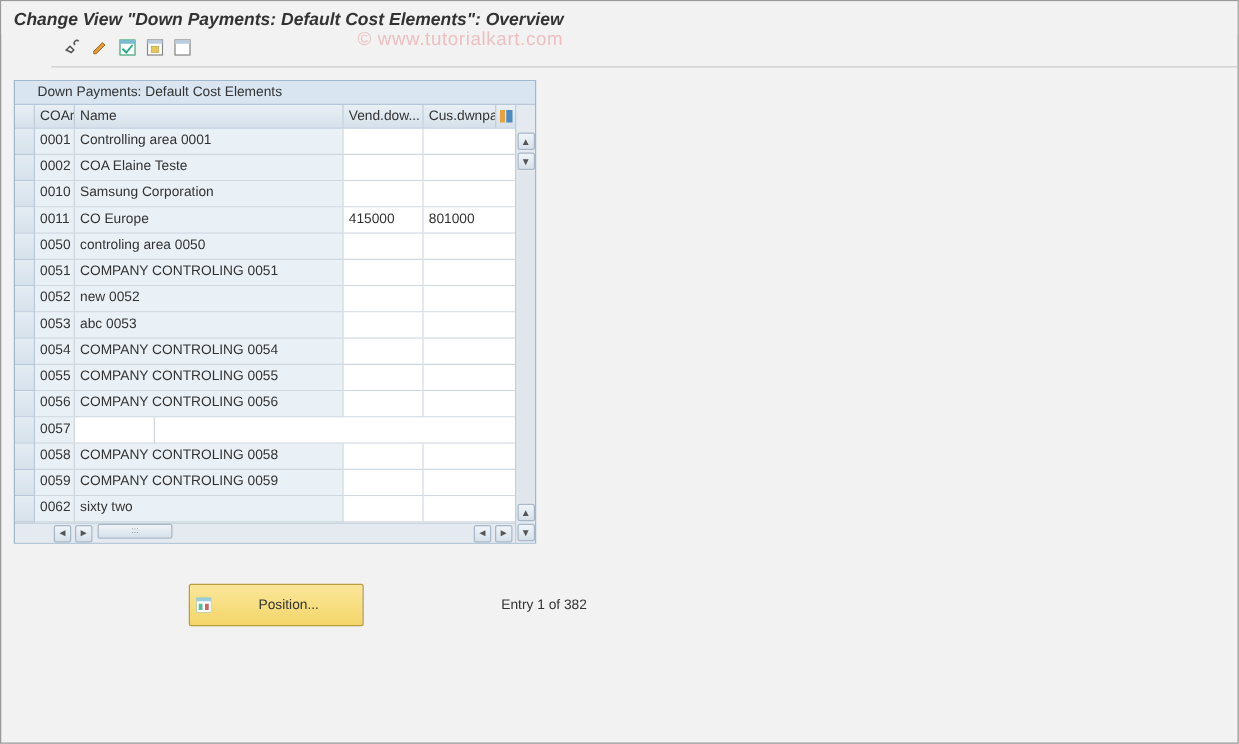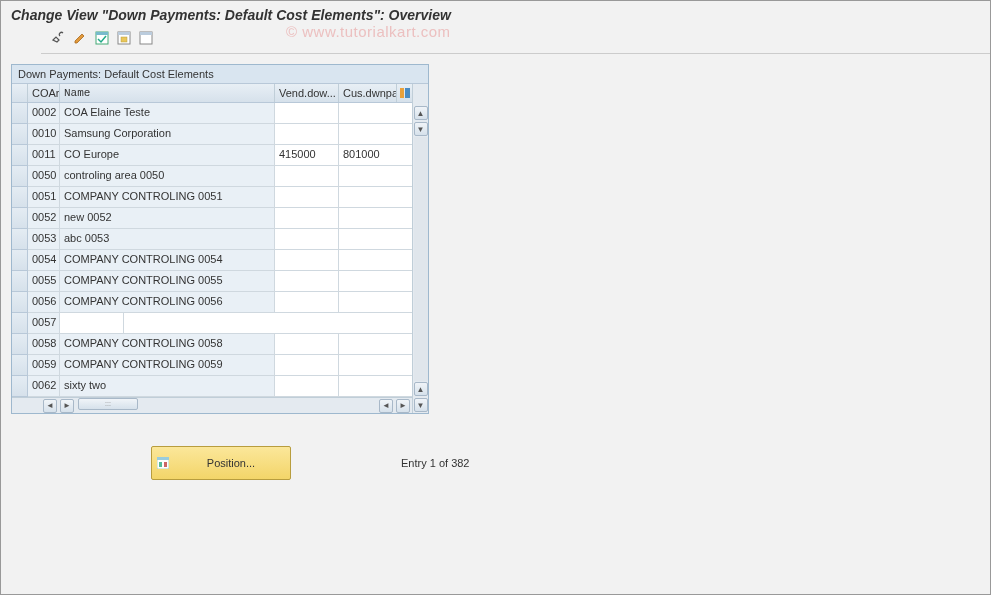--- a/index.html
+++ b/index.html
@@ -56,21 +56,21 @@
       padding: 10px;
     }
     .table-panel {
       width: 418px;
       border: 1px solid #9EB8CE;
       background: #fff;
     }
     .table-title {
       background: #D9E5F0;
       border-bottom: 1px solid #B8C8D8;
-      padding: 3px 6px;
+      padding: 3px 18px;
       font-size: 11px;
       color: #333;
     }
     .table-wrapper {
       display: flex;
     }
     .table-main {
       flex: 1;
     }
     .table-header-row {
@@ -82,21 +82,21 @@
       padding: 3px 4px;
       font-size: 11px;
       border-right: 1px solid #C0CED8;
       background: linear-gradient(#E8EFF5, #D6E1EB);
       color: #333;
       overflow: hidden;
       white-space: nowrap;
     }
     .th-sel { width: 16px; border-right: 1px solid #C0CED8; background: linear-gradient(#E8EFF5, #D6E1EB);}
     .th-coar { width: 32px; }
-    .th-name { width: 215px; font-family: Liberation Mono, monospace; }
+    .th-name { width: 215px; }
     .th-vend { width: 64px; }
     .th-cus  { width: 56px; flex:1; border-right:none; }
     .config-btn {
       width: 16px;
       background: linear-gradient(#E8EFF5, #D6E1EB);
       border-left: 1px solid #C0CED8;
       display:flex;
       align-items:center;
       justify-content:center;
     }
@@ -281,20 +281,27 @@
           <div class="config-btn">
             <svg width="12" height="12" viewBox="0 0 12 12">
                 <rect x="1" y="1" width="4" height="10" fill="#E9A13B"></rect>
                 <rect x="6" y="1" width="5" height="10" fill="#4A8BC2"></rect>
               </svg>
           </div>
         </div>
         <div class="table-body" id="table-body">
             <div class="tr">
               <div class="td td-sel"></div>
+              <div class="td td-coar">0001</div>
+              <div class="td td-name">Controlling area 0001</div>
+              <div class="td td-vend"></div>
+              <div class="td td-cus"></div>
+            </div>
+            <div class="tr">
+              <div class="td td-sel"></div>
               <div class="td td-coar">0002</div>
               <div class="td td-name">COA Elaine Teste</div>
               <div class="td td-vend"></div>
               <div class="td td-cus"></div>
             </div>
             <div class="tr">
               <div class="td td-sel"></div>
               <div class="td td-coar">0010</div>
               <div class="td td-name">Samsung Corporation</div>
               <div class="td td-vend"></div>

